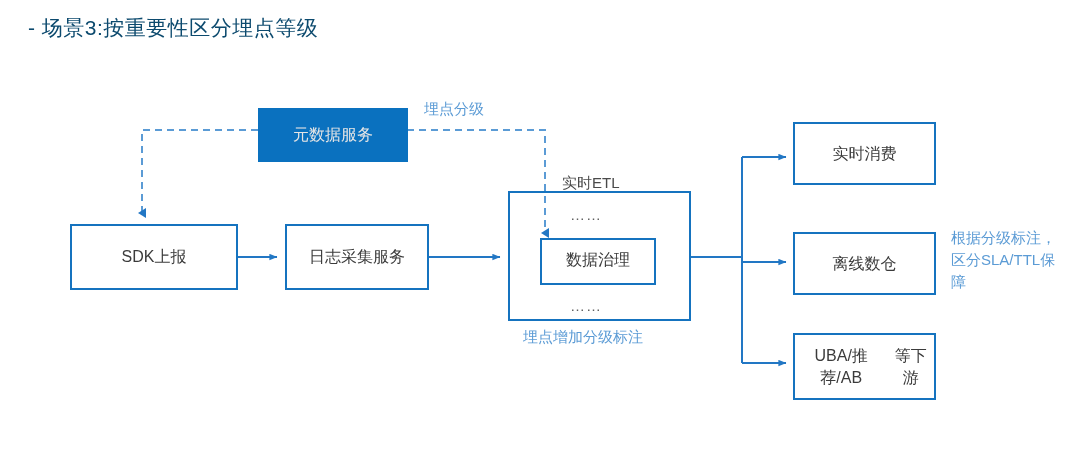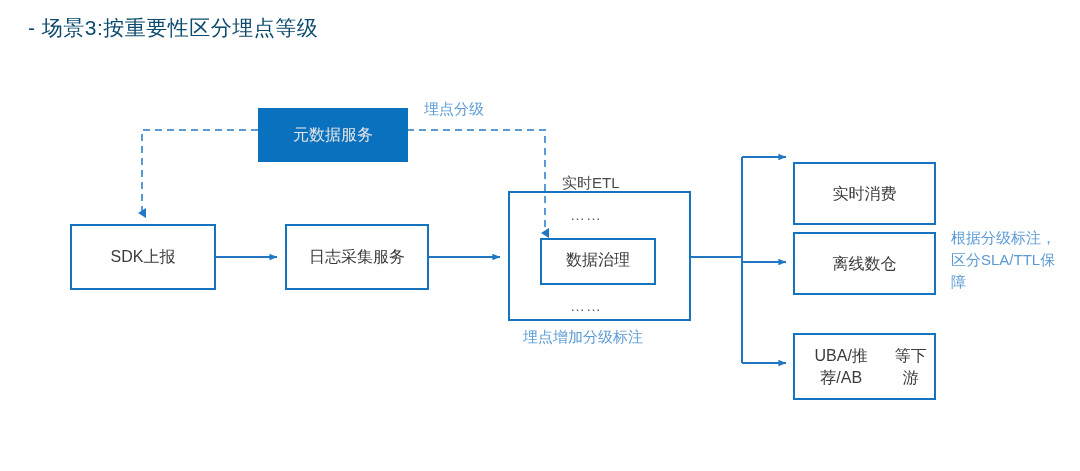--- a/index.html
+++ b/index.html
@@ -118,39 +118,39 @@
       <path d="M742,157 L786,157" fill="none" stroke="#2277c4" stroke-width="2" marker-end="url(#arrowSolid)"></path>
       <path d="M742,262 L786,262" fill="none" stroke="#2277c4" stroke-width="2" marker-end="url(#arrowSolid)"></path>
       <path d="M742,363 L786,363" fill="none" stroke="#2277c4" stroke-width="2" marker-end="url(#arrowSolid)"></path>
     </g>
   </svg>
 
   <div class="node filled" style="left:258px; top:108px; width:150px; height:54px;">
     <span>元数据服务</span>
   </div>
 
-  <div class="node" style="left:70px; top:224px; width:146px; height:66px;">
+  <div class="node" style="left:70px; top:224px; width:168px; height:66px;">
     <span>SDK上报</span>
   </div>
 
   <div class="node" style="left:285px; top:224px; width:144px; height:66px;text-align:center;">
     <span>日志采集服务</span>
   </div>
 
   <div class="node outer" style="left:508px; top:191px; width:183px; height:130px;"></div>
 
   <div class="dots" style="left:570px; top:206px;">……</div>
 
   <div class="node inner" style="left:540px; top:238px; width:116px; height:47px;">
     <span>数据治理</span>
   </div>
 
   <div class="dots" style="left:570px; top:297px;">……</div>
 
-  <div class="node" style="left:793px; top:122px; width:143px; height:63px;margin-top:40px;">
+  <div class="node" style="left:793px; top:122px; width:143px; height:63px;">
     <span>实时消费</span>
   </div>
 
   <div class="node" style="left:793px; top:232px; width:143px; height:63px;">
     <span>离线数仓</span>
   </div>
 
   <div class="node" style="left:793px; top:333px; width:143px; height:67px; flex-direction:row;">
     <span>UBA/推荐/AB</span>
     <span>等下游</span>

